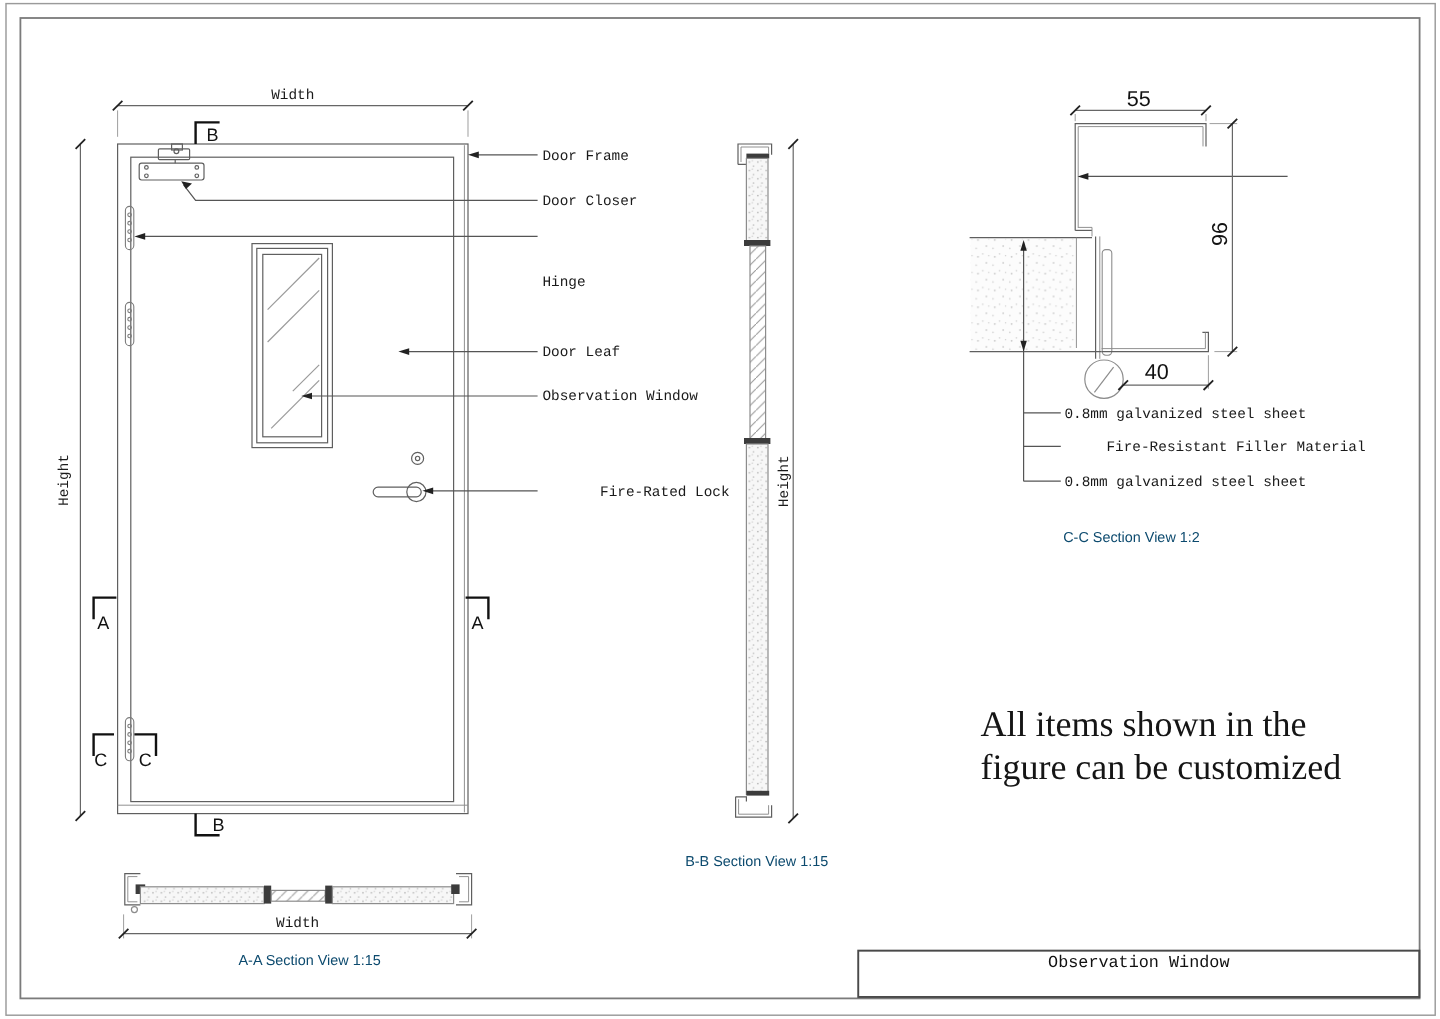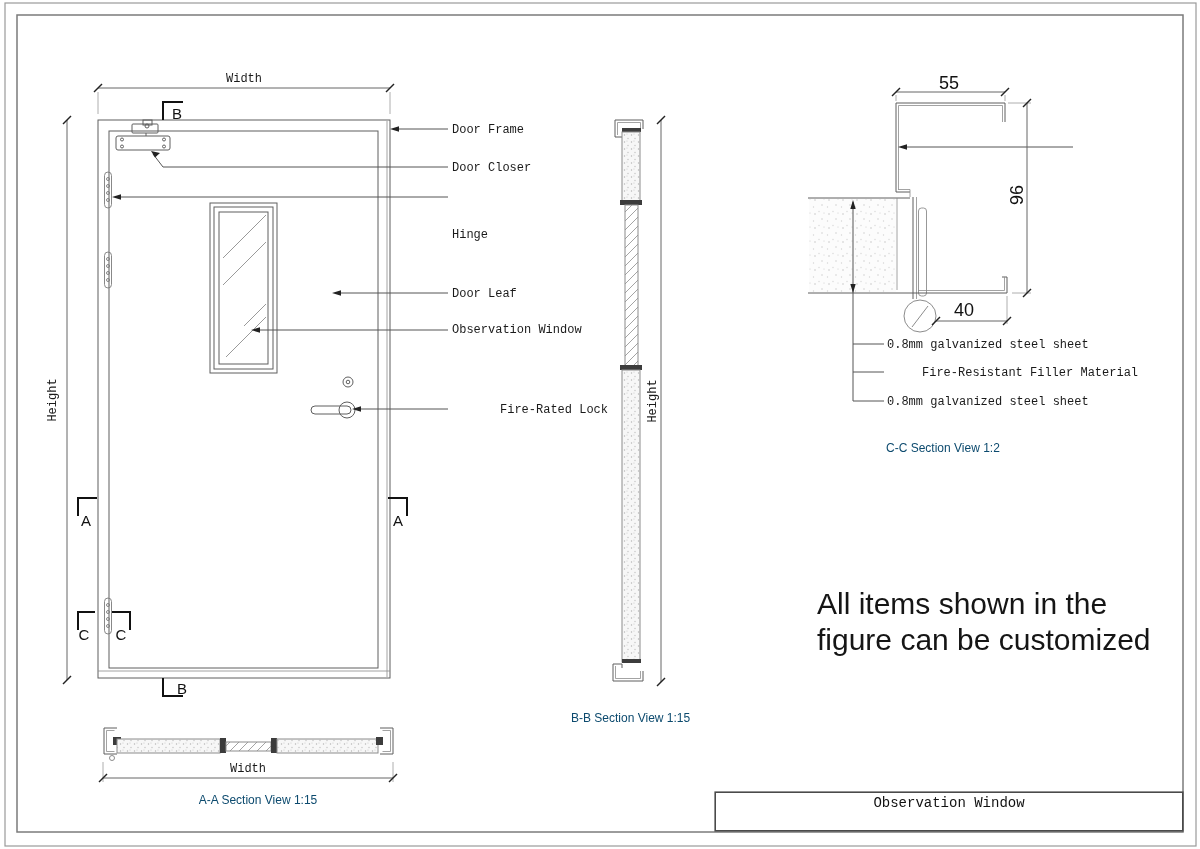--- a/index.html
+++ b/index.html
@@ -10,21 +10,21 @@
        font-size:12px;color:#1a1a1a;white-space:pre-line;line-height:17.5px;}
   .cap{position:absolute;font-family:Liberation Sans, sans-serif;
        font-size:12px;color:#0c4a6e;white-space:nowrap;}
   .dimnum{position:absolute;font-family:"Liberation Sans","DejaVu Sans",sans-serif;
        font-size:18px;color:#111;white-space:nowrap;}
   .marker{position:absolute;font-family:"Liberation Sans","DejaVu Sans",sans-serif;
        font-size:15px;color:#111;white-space:nowrap;}
   .ctr{transform:translate(-50%,-50%);}
   .vctr{transform:translate(-50%,-50%) rotate(-90deg);}
   .note{position:absolute;left:817px;top:586px;font-size:30px;line-height:36px;
-       color:#151515;white-space:pre-line;font-family:Liberation Sans, sans-serif;}
+       color:#151515;white-space:pre-line;font-family:Liberation Serif, serif;}
   .titlebox{position:absolute;left:715px;top:792px;width:468px;height:39px;
        border:1.2px solid #4a4a4a;box-sizing:border-box;text-align:center;
        font-family:"Liberation Mono","DejaVu Sans Mono",monospace;font-size:14px;
        color:#111;line-height:18.5px;padding-top:1px;}
 </style>
 </head>
 <body>
 
 <div id="canvas">
 

